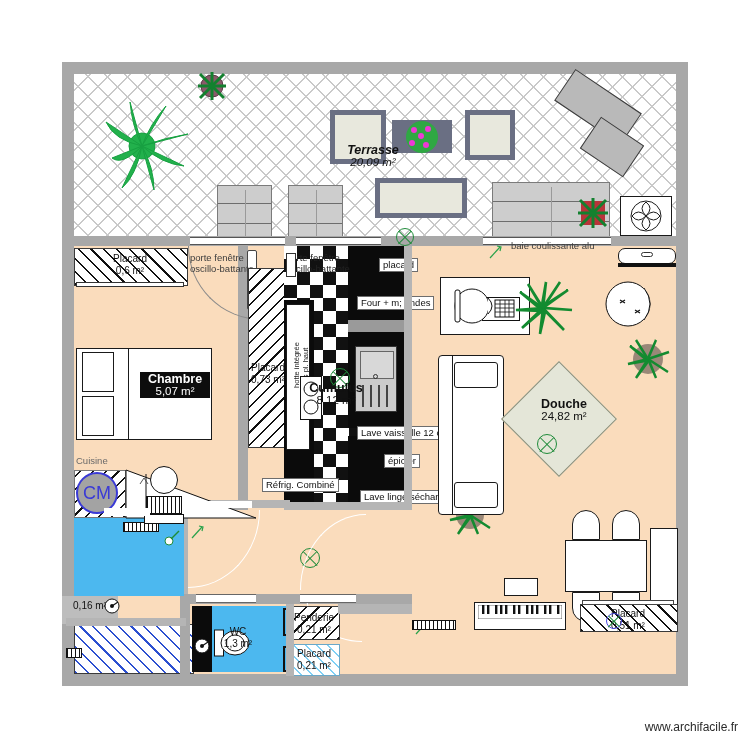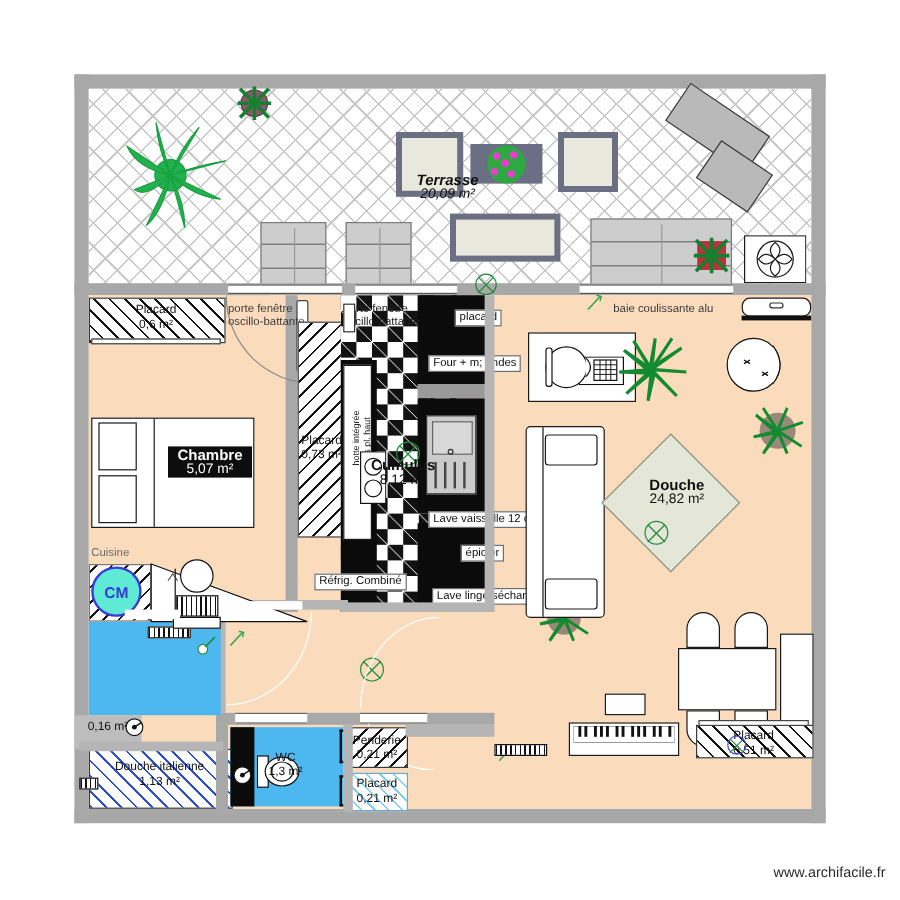--- a/index.html
+++ b/index.html
@@ -252,21 +252,21 @@
   <div class="circicon" style="left:396px;top:228px;width:16px;height:16px;"></div>
 
   <div class="lbl" style="left:300px;top:382px;width:72px;">
     <span class="nm">Cumulus</span>
     <span class="ar">8,12 m²</span>
   </div>
 
   <div class="wall" style="left:404px;top:246px;width:8px;height:264px;background:#b5b5b5;"></div>
   <div class="wall" style="left:284px;top:502px;width:128px;height:8px;background:#b5b5b5;"></div>
 
-  <div class="plainlbl" style="left:511px;top:252px;">baie coulissante alu</div>
+  <div class="plainlbl" style="left:511px;top:240px;">baie coulissante alu</div>
 
   <div class="furn" style="left:440px;top:277px;width:90px;height:58px;"></div>
   <svg class="abs" style="left:482px;top:297px;width:38px;height:24px;" viewBox="0 0 38 24">
     <rect x="0.5" y="0.5" width="37" height="23" fill="#fff" stroke="#111"></rect>
     <rect x="13" y="3" width="19" height="17" fill="#fff" stroke="#111"></rect>
     <g stroke="#111" stroke-width="0.8">
       <path d="M13 7H32M13 11H32M13 15H32"></path>
         <path d="M18 3V20M23 3V20M27 3V20"></path>
     </g>
   </svg>
@@ -404,39 +404,35 @@
   </div>
   <svg class="abs" style="left:104px;top:598px;width:16px;height:16px;" viewBox="0 0 16 16">
     <circle cx="8" cy="8" r="7" fill="#fff" stroke="#111"></circle>
     <path d="M8 8 L14 4" stroke="#111" stroke-width="1.2"></path>
     <circle cx="8" cy="8" r="2" fill="#111"></circle>
   </svg>
 
   <div class="plainlbl" style="left:76px;top:455px;color:#6a6a6a;">Cuisine</div>
   <div class="hatch135" style="position:absolute;left:74px;top:470px;width:50px;height:46px;border:1px solid #777;"></div>
   <div class="abs" style="left:76px;top:472px;width:42px;height:42px;border:2px solid #3a3ad6;border-radius:50%;
-              background:#5eead4;display:flex;align-items:center;justify-content:center;
-              color:#3a3ad6;font-weight:700;font-size:13px;">CM</div>
+              background:#a3a3a3;display:flex;align-items:center;justify-content:center;
+              color:#3a3ad6;font-weight:400;font-size:18px;">CM</div>
 
   <svg class="abs" style="left:124px;top:468px;width:136px;height:52px;" viewBox="0 0 136 52">
     <path d="M2 2 L132 50 L2 50 Z" fill="#ffffff" stroke="#111" stroke-width="1"></path>
     <path d="M22 6 L22 48" stroke="#111" stroke-width="1"></path>
     <path d="M16 16 l4 -6 l4 6" fill="none" stroke="#444" stroke-width="0.9"></path>
   </svg>
   <div class="abs" style="left:150px;top:466px;width:28px;height:28px;background:#fff;border:1px solid #111;border-radius:50%;"></div>
   <div class="abs" style="left:146px;top:496px;width:36px;height:18px;background:#fff;border:1.5px solid #111;
               background-image:repeating-linear-gradient(90deg,#111 0 1.2px,#fff 1.2px 4px),
                                repeating-linear-gradient(0deg,#111 0 1.2px,#fff 1.2px 4px);"></div>
   <div class="abs" style="left:144px;top:514px;width:40px;height:10px;background:#fff;border:1px solid #111;"></div>
 
   <div class="hatchblue" style="position:absolute;left:74px;top:624px;width:118px;height:48px;border:1px solid #3a3a3a;"></div>
-  <div class="lbl small" style="left:76px;top:634px;width:114px;">
-    <span class="nm">Douche italienne</span>
-    <span class="ar">1,13 m²</span>
-  </div>
 
   <div class="room blue" style="left:192px;top:606px;width:94px;height:66px;"></div>
   <div class="black" style="left:192px;top:606px;width:20px;height:66px;"></div>
   <svg class="abs" style="left:194px;top:638px;width:16px;height:16px;" viewBox="0 0 16 16">
     <circle cx="8" cy="8" r="7" fill="#fff" stroke="#111"></circle>
     <path d="M8 8 L14 4" stroke="#111" stroke-width="1.2"></path>
     <circle cx="8" cy="8" r="2" fill="#111"></circle>
   </svg>
   <svg class="abs" style="left:214px;top:628px;width:36px;height:32px;" viewBox="0 0 36 32">
     <rect x="0.5" y="2" width="9" height="26" fill="#fff" stroke="#111"></rect>

